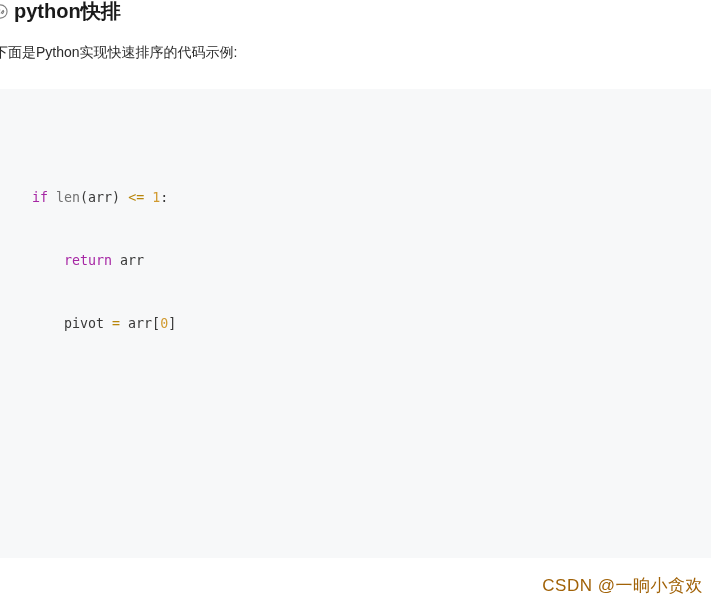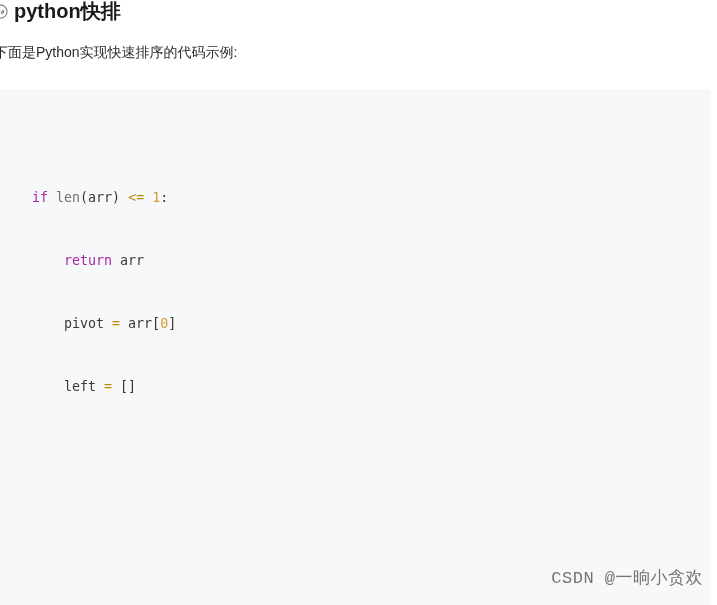--- a/index.html
+++ b/index.html
@@ -79,26 +79,26 @@
   .t-fn   { color: #4078f2; }        
   .t-bi   { color: #737373; }        
   .t-op   { color: #b8860b; }        
   .t-num  { color: #d19a2f; }        
   .t-pl   { color: #383838; }        
 
   
   .watermark {
     position: absolute;
     right: 14px;
-    bottom: 16px;
+    bottom: 8px;
     font-size: 17px;
-    color: #737373;
+    color: #a16207;
     letter-spacing: .5px;
     white-space: nowrap;
-    font-family: Liberation Mono, monospace;
+    font-family: Liberation Sans, sans-serif;
   }
 </style>
 </head>
 <body>
 
 <div class="page">
 
   <div class="heading-row">
     <span class="anchor-icon">
       <svg viewBox="0 0 16 16" width="15" height="15" aria-hidden="true">
@@ -111,21 +111,20 @@
     <span class="heading-text">python快排</span>
   </div>
 
   <div class="para para-1">下面是Python实现快速排序的代码示例:</div>
 
   <div class="code-block" id="code-block-1">
     <div class="code-inner">
       <div class="code-line"><span class="t-pl">    </span><span class="t-kw">if</span> <span class="t-bi">len</span><span class="t-pl">(arr) </span><span class="t-op">&lt;=</span> <span class="t-num">1</span><span class="t-pl">:</span></div>
       <div class="code-line"><span class="t-pl">        </span><span class="t-kw">return</span><span class="t-pl"> arr</span></div>
       <div class="code-line"><span class="t-pl">        pivot </span><span class="t-op">=</span><span class="t-pl"> arr[</span><span class="t-num">0</span><span class="t-pl">]</span></div>
-      <div class="code-line"><span class="t-pl">        left </span><span class="t-op">=</span><span class="t-pl"> []</span></div>
       
       
       
       
       
       
     </div>
   </div>
 
 </div>

